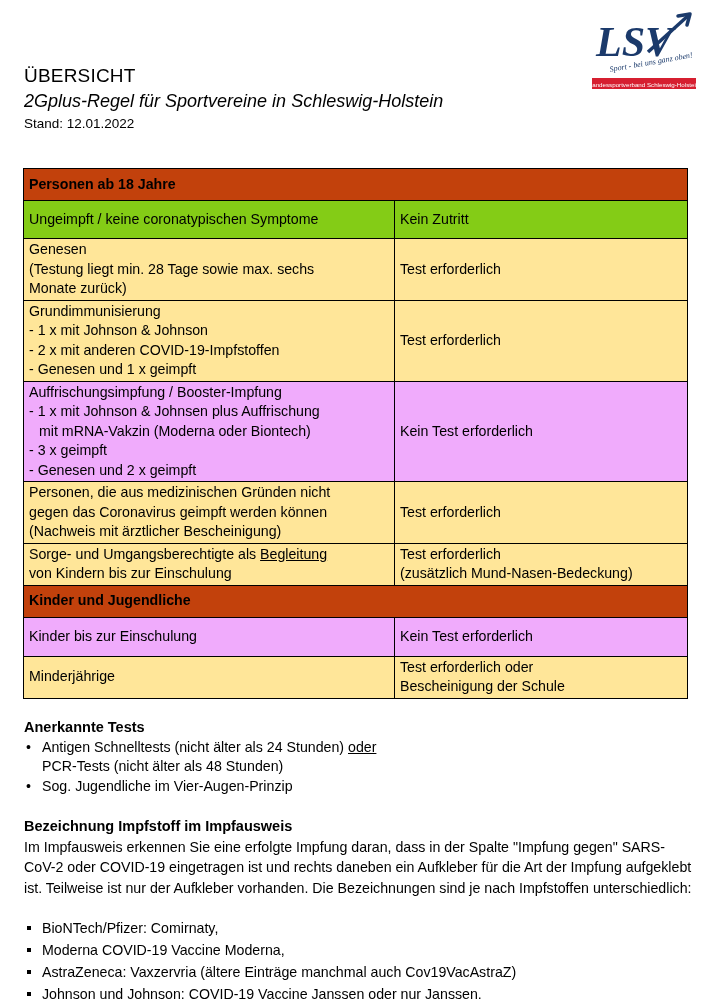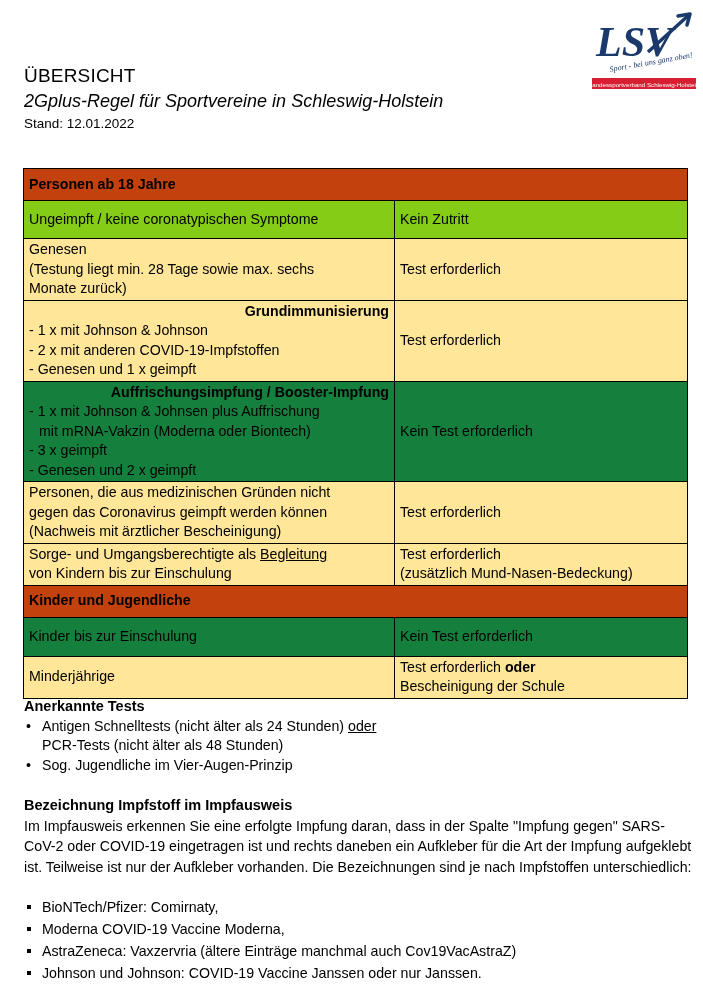--- a/index.html
+++ b/index.html
@@ -18,28 +18,28 @@
       position: absolute; left: 23px; top: 168px; width: 665px;
       border-collapse: collapse; font-size: 14.2px; line-height: 19.5px;
     }
     table.rules td {
       border: 1.5px solid #000; padding: 1px 5px; vertical-align: middle;
     }
     table.rules td.c1 { width: 371px; }
     .sec td { background: #c2410c; font-weight: bold; height: 32px; padding-left: 7px; }
     .red td { background: #84cc16; }
     .yel td { background: #ffe699; }
-    .grn td { background: #15803d; }
+    .grn td { background: #f0abfc; }
     .cell-line { display: block; }
     .indent { padding-left: 10px; }
-    .bold { font-weight: bold; text-align: right; }
+    .bold { font-weight: normal; }
     .ul { text-decoration: underline; }
 
     .tests { position: absolute; left: 24px; top: 697px; font-size: 14.2px; line-height: 19.5px; }
-    .tests h3, .vacc h3 { font-size: 14.5px; font-weight: bold; line-height: 19.5px; }
+    .tests h3, .vacc h3 { font-size: 14.5px; font-weight: bold; line-height: 19.5px; margin-top: 21px; }
     .tests ul { list-style: none; }
     .tests li { position: relative; padding-left: 18px; }
     .tests li::before { content: "•"; position: absolute; left: 2px; top: 0; }
 
     .vacc { position: absolute; left: 24px; top: 796px; width: 670px; font-size: 14.2px; line-height: 20.5px; }
     .vacc ul { list-style: none; margin-top: 19px; }
     .vacc li { position: relative; padding-left: 18px; line-height: 22px; }
     .vacc li::before { content: ""; position: absolute; left: 3px; top: 9px; width: 4px; height: 4px; background: #000; }
   </style>
 </head>

